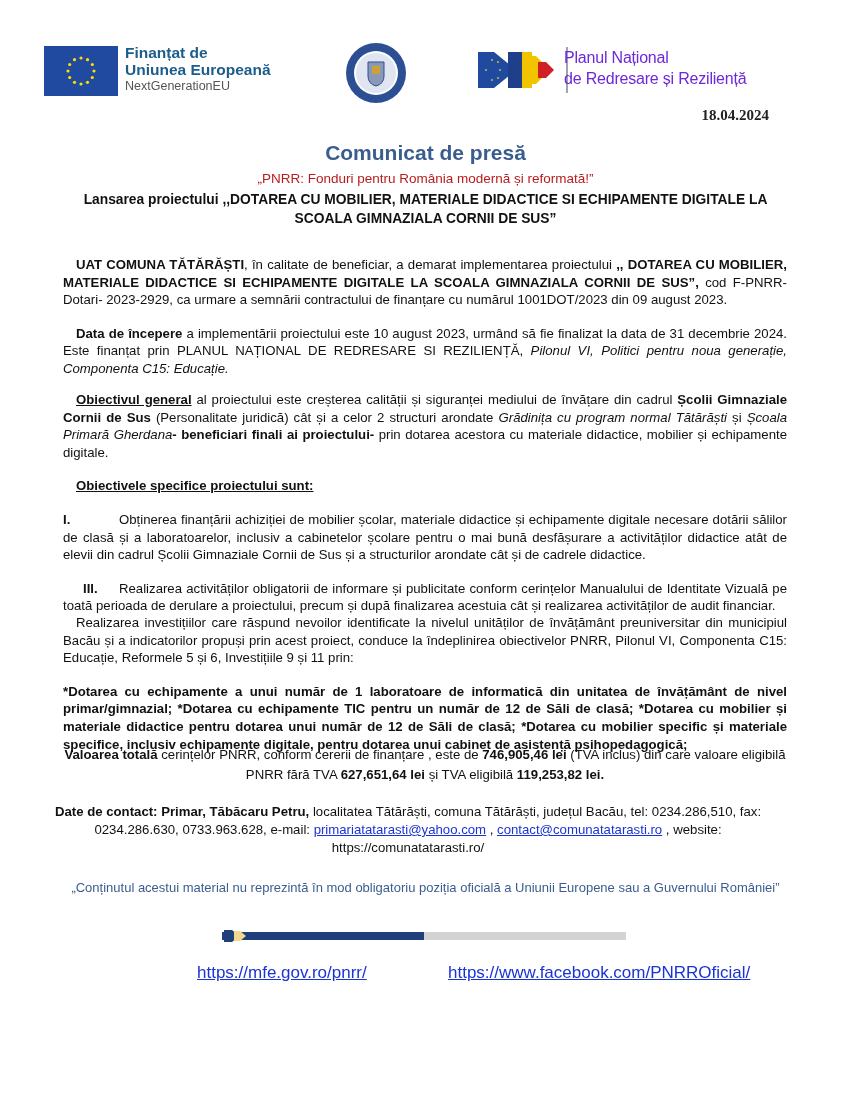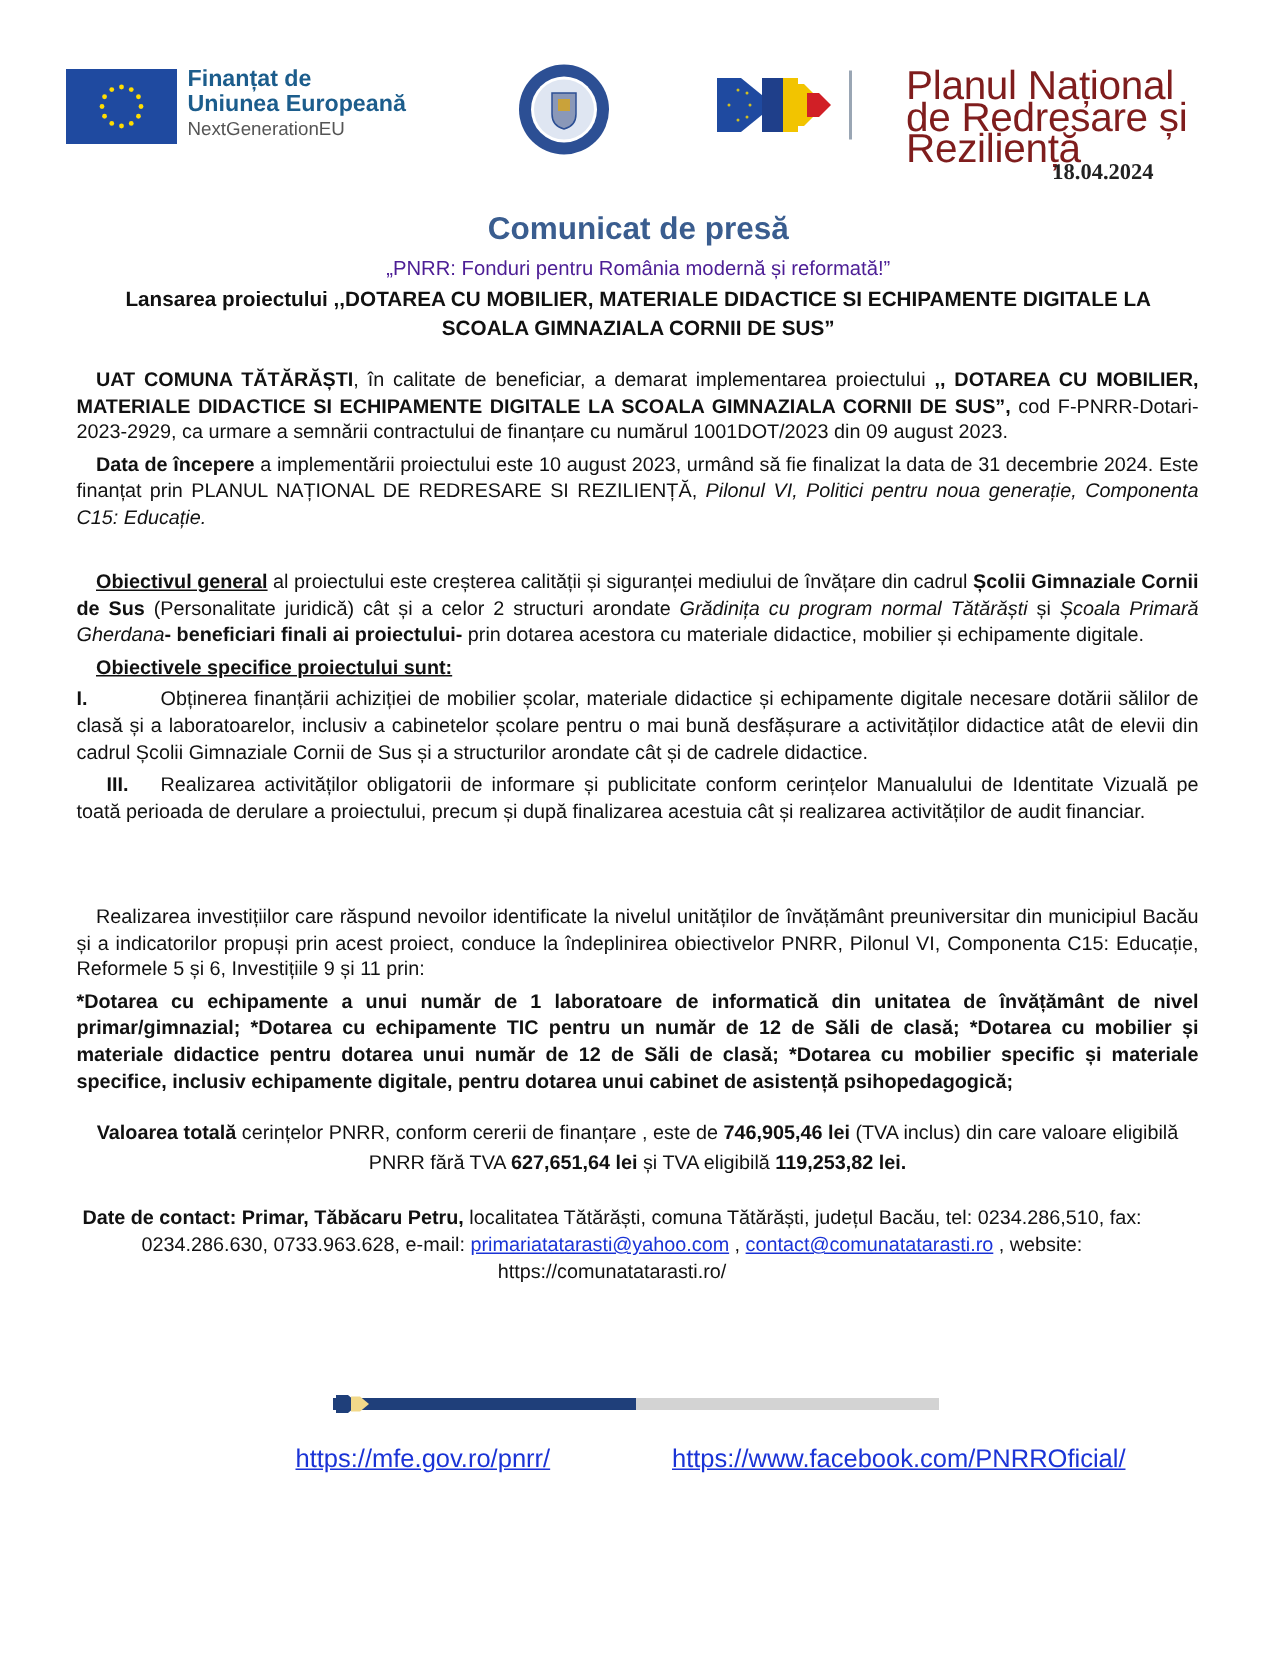--- a/index.html
+++ b/index.html
@@ -16,31 +16,31 @@
   .eu-text { position: absolute; left: 125px; top: 44px; line-height: 17px; }
   .eu-text .l1, .eu-text .l2 { font-weight: bold; font-size: 15.5px; color: #1c5d8c; }
   .eu-text .l3 { font-size: 12.5px; color: #555; }
 
   .gov-seal { position: absolute; left: 345px; top: 42px; width: 62px; height: 62px; }
   .gov-seal svg { width: 62px; height: 62px; display: block; }
 
   .pnrr-logo { position: absolute; left: 478px; top: 48px; width: 86px; height: 44px; }
   .pnrr-logo svg { width: 86px; height: 44px; display: block; }
   .pnrr-divider { position: absolute; left: 566px; top: 47px; width: 2px; height: 46px; background: #9aa6b4; }
-  .pnrr-text { position: absolute; left: 604px; top: 47px; line-height: 21px; font-size: 27px; color: #7f1d1d; letter-spacing: -0.2px; }
+  .pnrr-text { position: absolute; left: 564px; top: 47px; line-height: 21px; font-size: 16px; color: #6d28d9; letter-spacing: -0.2px; }
 
   .date { position: absolute; right: 82px; top: 107px; font-family: "Liberation Serif", serif; font-weight: bold; font-size: 15px; color: #222; }
 
   
   .title { position: absolute; left: 0; width: 851px; top: 141px; text-align: center; font-size: 21px; font-weight: bold; color: #3a5d8f; }
-  .subtitle { position: absolute; left: 0; width: 851px; top: 171px; text-align: center; font-size: 13.5px; color: #4c1d95; }
+  .subtitle { position: absolute; left: 0; width: 851px; top: 171px; text-align: center; font-size: 13.5px; color: #b91c1c; }
   .headline { position: absolute; left: 60px; width: 731px; top: 190px; text-align: center; font-size: 13.8px; font-weight: bold; line-height: 19px; }
 
   .body { position: absolute; left: 47px; width: 756px; font-size: 13.2px; line-height: 17.6px; text-align: justify; }
-  .body p { margin: 4px; }
+  .body p { margin: 16px; }
   .indent { text-indent: 13px; }
   .u { text-decoration: underline; font-weight: bold; }
   .b { font-weight: bold; }
   .i { font-style: italic; }
 
   .p1 { top: 240px; }
   .p2 { top: 375px; }
   .li-text { text-indent: 56px; }
 
   .p3 { top: 598px; }
@@ -158,20 +158,21 @@
   </div>
 
   <div class="body p4">
     <span class="b">Valoarea totală</span><span> cerințelor PNRR, conform cererii de finanțare , este de </span><span class="b">746,905,46 lei</span><span> (TVA inclus) din care valoare eligibilă PNRR fără TVA  </span><span class="b">627,651,64 lei</span><span> și TVA eligibilă </span><span class="b">119,253,82 lei.</span>
   </div>
 
   <div class="body p5">
     <span class="b">Date de contact: Primar, Tăbăcaru Petru,</span><span> localitatea Tătărăști, comuna Tătărăști, județul Bacău, tel: 0234.286,510, fax: 0234.286.630, 0733.963.628, e-mail: </span><a class="link">primariatatarasti@yahoo.com</a><span> , </span><a class="link">contact@comunatatarasti.ro</a><span> , website: </span><br><span>https://comunatatarasti.ro/</span>
   </div>
 
+  <div class="disclaimer">„Conținutul acestui material nu reprezintă în mod obligatoriu poziția oficială a Uniunii Europene sau a Guvernului României”</div>
 
   <div class="footer-bar">
     <div class="fill" id="footer-fill" style="width: 50%;"></div>
     <svg class="arrow" viewBox="0 0 30 14">
       <polygon points="2,1 10,1 17,7 10,13 2,13" fill="#1f3f7a"></polygon>
       <polygon points="12,2 18,2 24,7 18,12 12,12" fill="#f2d98a"></polygon>
     </svg>
   </div>
 
   <a class="footer-link fl1">https://mfe.gov.ro/pnrr/</a>

